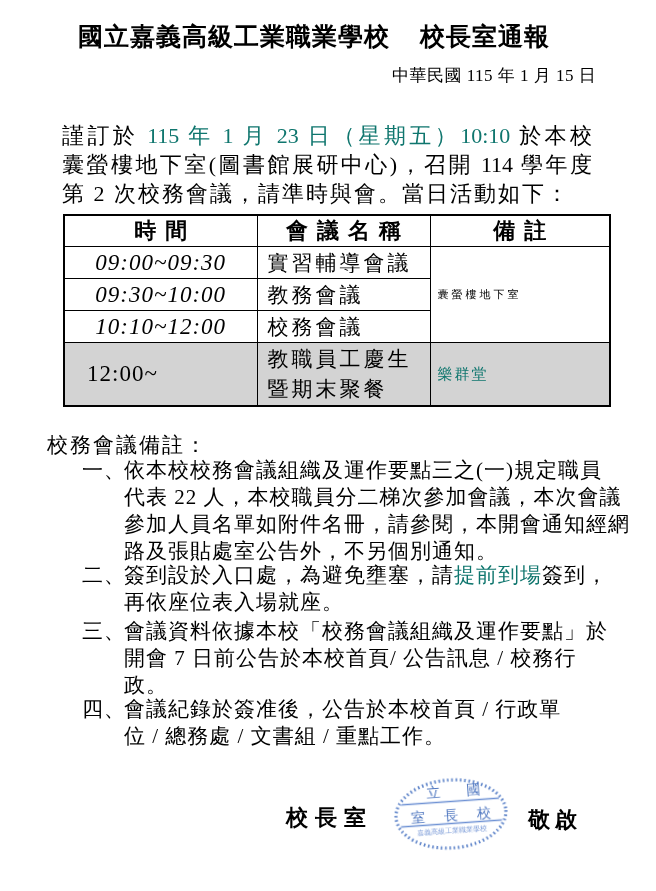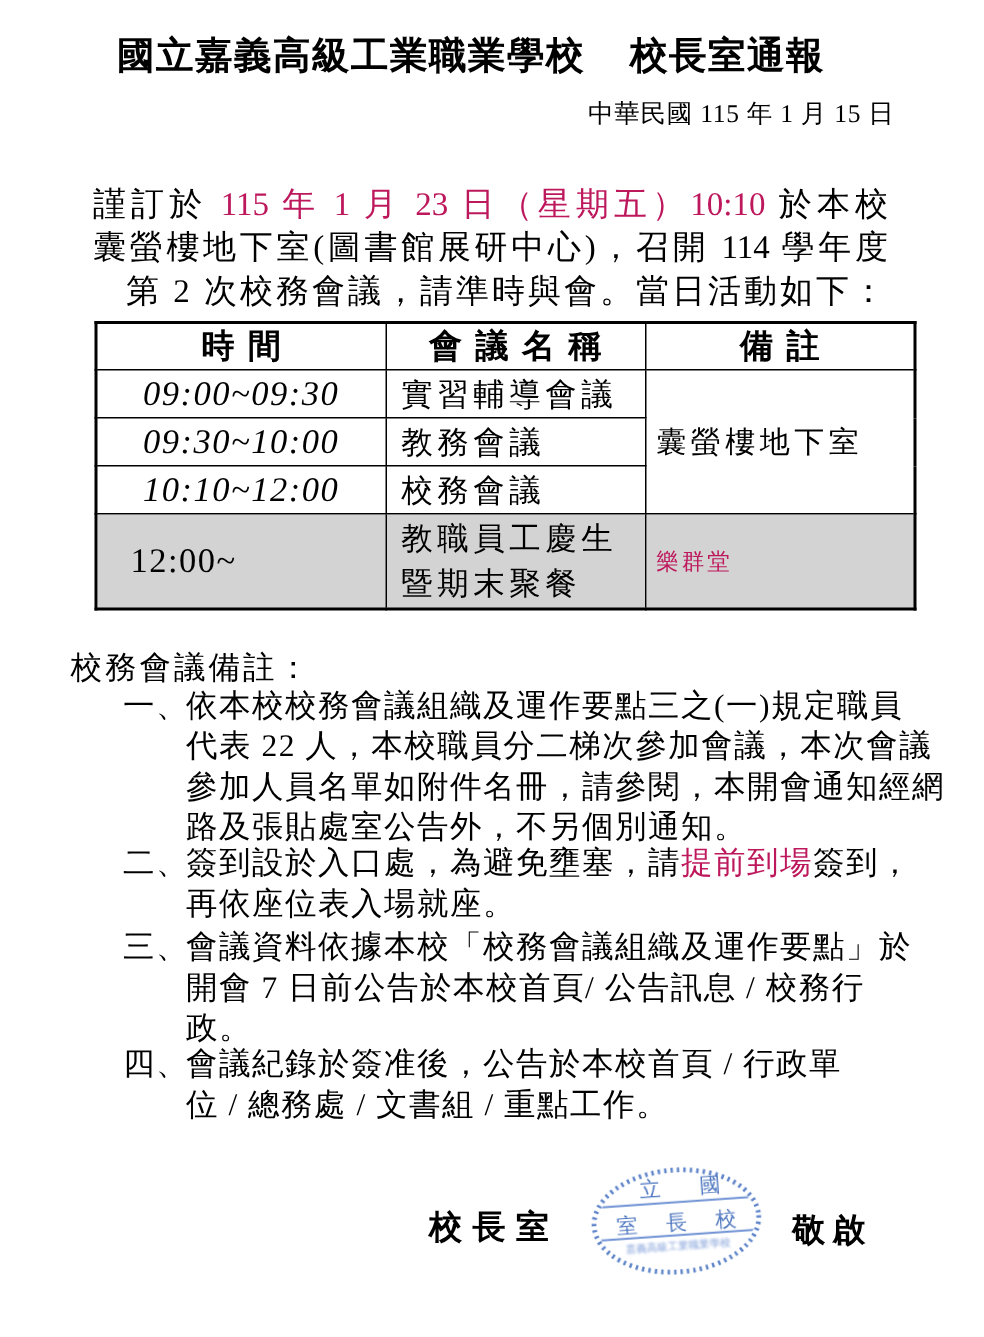--- a/index.html
+++ b/index.html
@@ -1,42 +1,42 @@
 <!DOCTYPE html>
 <html><head>
 <meta charset="utf-8">
 <style>
   html,body{margin:0;padding:0;background:#ffffff;}
   .page{
     position:relative;width:656px;height:891px;background:#ffffff;overflow:hidden;
     font-family:"Liberation Serif","DejaVu Serif",serif;color:#000;
   }
-  .red{color:#be185d;}
+  .red{color:#0f766e;}
   .u{text-underline-offset:4px;}
 
   .title{position:absolute;left:78px;top:20px;font-size:25px;font-weight:bold;
          letter-spacing:1px;white-space:nowrap;}
   .title-gap{display:inline-block;width:30px;}
 
   .date{position:absolute;left:392px;top:64px;font-size:17px;letter-spacing:0.5px;white-space:nowrap;}
 
   .intro{position:absolute;left:62px;top:121px;width:530px;font-size:22px;line-height:29px;}
-  .intro .ln{height:29px;white-space:nowrap;text-align:right;}
+  .intro .ln{height:29px;white-space:nowrap;}
   .intro .jl{white-space:normal;text-align:justify;text-align-last:justify;}
   .intro .ls{letter-spacing:2px;}
 
   table.sched{position:absolute;left:63px;top:214px;width:546px;border-collapse:collapse;
               table-layout:fixed;border:2.5px solid #000;}
   .sched th,.sched td{border:1.5px solid #000;padding:0;overflow:hidden;}
   .sched th{height:29px;font-size:22px;font-weight:bold;letter-spacing:9px;text-indent:9px;text-align:center;}
   .sched td{height:31px;}
   td.time{font-size:23px;text-align:center;letter-spacing:1px;font-style:italic;}
   td.time-left{font-size:23px;text-align:left;padding-left:22px;letter-spacing:1px;}
   td.mname{font-size:21px;text-align:left;letter-spacing:3px;padding-left:10px;line-height:30px;margin-left:31px;}
-  td.venue{font-size:20px;letter-spacing:3px;padding-left:7px;vertical-align:middle;}
+  td.venue{font-size:11px;letter-spacing:3px;padding-left:7px;vertical-align:middle;}
   tr.gray-row td{background:#d3d3d3;height:62px;}
   td.hall{font-size:15px;letter-spacing:2px;padding-left:7px;vertical-align:middle;margin-left:27px;}
 
   .notes-h{position:absolute;left:47px;top:431px;font-size:21px;letter-spacing:2px;white-space:nowrap;}
   .note-item{position:absolute;left:82px;font-size:21px;line-height:27px;letter-spacing:1px;white-space:nowrap;}
   .note-item .marker{position:absolute;left:0;top:0;}
   .note-item .nc{margin-left:42px;}
   #item-1{top:457px;}
   #item-2{top:562px;}
   #item-3{top:618px;}

